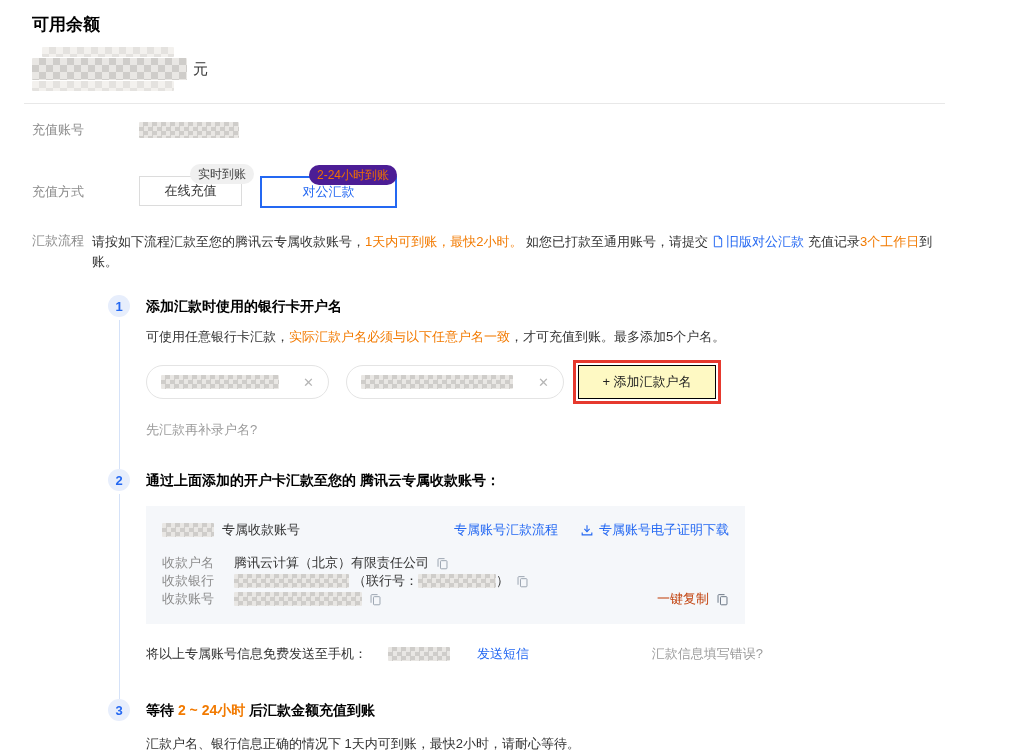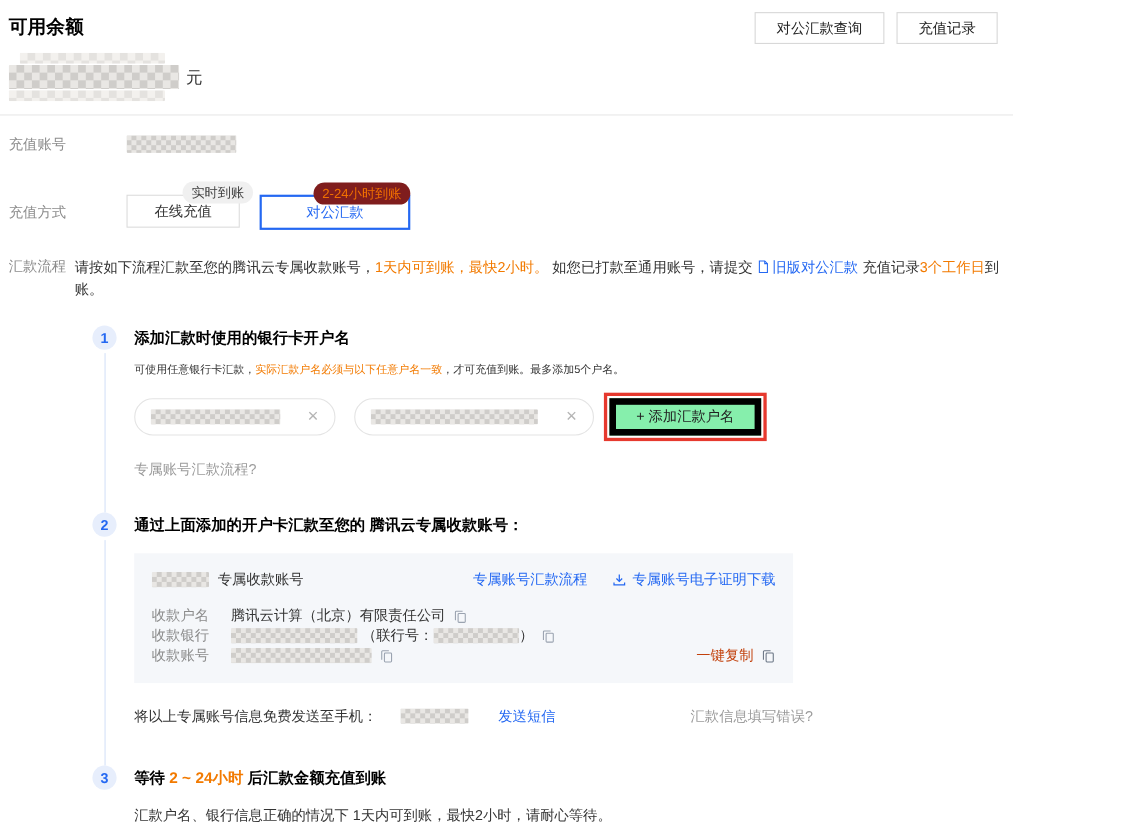--- a/index.html
+++ b/index.html
@@ -1,18 +1,18 @@
 <!DOCTYPE html>
 <html><head>
 <meta charset="utf-8">
 <style>
   * { box-sizing: border-box; }
   html,body { margin:0; padding:0; background:#fff; }
   body { font-family:"Liberation Sans","DejaVu Sans",sans-serif; color:#333; }
-  .page { position:relative; width:921px; height:754px; background:#fff; overflow:hidden; }
+  .page { position:relative; width:921px; height:754px; background:#fff; overflow:hidden;margin-left:24px; }
 
   
   .top { display:flex; justify-content:space-between; align-items:flex-start; padding:11px 14px 0 8px; }
   .page-title { font-size:17px; font-weight:bold; color:#000; margin:0; line-height:28px; }
   .top-actions { display:flex; gap:11px; }
   .btn { height:29px; padding:0 19px; background:#fff; border:1px solid #d8d8d8; font-size:13px;
          color:#222; display:flex; align-items:center; justify-content:center; cursor:pointer; }
 
   
   .mosaic { display:inline-block; border-radius:1px; vertical-align:middle;
@@ -33,47 +33,47 @@
   .row-account { margin-top:17px; }
   .row-method { margin-top:37px; }
   .tabs { display:flex; gap:18px; }
   .tab { position:relative; height:30px; display:flex; align-items:center; justify-content:center;
          font-size:13px; background:#fff; cursor:pointer; }
   .tab-online { width:103px; border:1px solid #dcdcdc; color:#333; }
   .tab-transfer { width:137px; height:32px; border:2px solid #2468f2; color:#2468f2; }
   .badge { position:absolute; top:-13px; font-size:12px; line-height:20px; padding:0 8px;
            border-radius:10px; white-space:nowrap; }
   .badge-gray { right:-13px; background:#f0f0f0; color:#404040; }
-  .badge-orange { right:-2px; background:#7f1d1d; color:#f07000; }
+  .badge-orange { right:-2px; background:#4c1d95; color:#f07000; }
   .row-process { margin-top:24px; align-items:flex-start; }
   .row-process .flabel { margin-right:8px; }
   .ptext { font-size:13px; color:#333; line-height:20px; }
   .hl { color:#f27a00; }
   .link { color:#2468f2; cursor:pointer; text-decoration:none; }
   .inline-ico { display:inline-flex; align-items:center; vertical-align:-2px; margin:0 2px 0 4px; }
 
   
   .steps { margin-top:23px; padding-left:84px; }
   .step { display:flex; }
   .rail { width:22px; display:flex; flex-direction:column; align-items:center; margin-right:16px; flex-shrink:0; }
   .step-num { width:22px; height:22px; border-radius:50%; background:#e7eefc; color:#2468f2;
               font-size:13px; font-weight:bold; display:flex; align-items:center; justify-content:center; flex-shrink:0; }
   .rail-line { width:1px; flex:1; background:#d5e2f8; margin-top:3px; }
   .step-body { flex:1; padding-bottom:30px; }
   .step-title { font-size:14px; font-weight:bold; color:#000; line-height:22px; }
-  .desc { margin-top:11px; font-size:10px; color:#333; }
+  .desc { margin-top:11px; font-size:13px; color:#333; }
 
   .chips-row { display:flex; align-items:center; margin-top:14px; }
   .chip { height:34px; border:1px solid #e4e4e4; border-radius:17px; background:#fff;
           display:flex; align-items:center; justify-content:space-between; padding:0 14px; }
   .chip1 { width:183px; margin-right:17px; }
   .chip2 { width:218px; }
   .close-x { color:#b5b5b5; font-size:13px; cursor:pointer; margin-left:10px; }
   .add-annotation { border:3px solid #e6392e; padding:2px; margin-left:9px; }
-  .add-btn { width:138px; height:34px; background:#86efac; border:6px solid #000000; font-size:13px;
+  .add-btn { width:138px; height:34px; background:#fef9c3; border:1px solid #000000; font-size:13px;
              color:#222; display:flex; align-items:center; justify-content:center; cursor:pointer; }
   .hint { margin-top:17px; font-size:13px; color:#9b9b9b; cursor:pointer; }
 
   
   .panel { margin-top:15px; width:599px; background:#f5f7fa; padding:15px 16px 16px;font-family:Liberation Serif, serif; }
   .panel-head { display:flex; align-items:center; font-size:13px; }
   .panel-head-title { color:#333; margin-left:8px; }
   .panel-head-right { margin-left:auto; display:flex; align-items:center; gap:22px; font-size:13px; }
   .dl-link { display:flex; align-items:center; gap:5px; }
   .prows { margin-top:15px; display:flex; flex-direction:column; }
@@ -88,24 +88,20 @@
 
   .p3 { margin-top:13px; font-size:13px; color:#333; line-height:20px; }
 </style>
 </head>
 <body>
 
 <div class="page">
 
   <div class="top">
     <h1 class="page-title">可用余额</h1>
-    <div class="top-actions">
-      <button class="btn">对公汇款查询</button>
-      <button class="btn">充值记录</button>
-    </div>
   </div>
 
   <div class="balance-row">
     <div class="balance-stack">
       <span class="mosaic light" style="width:132px;height:10px;margin-left:10px;"></span>
       <span class="mosaic" style="width:155px;height:22px;margin-top:1px;"></span>
       <span class="mosaic light" style="width:142px;height:10px;margin-top:1px;"></span>
     </div>
     <span style="font-size:15px;color:#333;margin-left:6px;">元</span>
   </div>
@@ -164,21 +160,21 @@
             <span class="close-x">✕</span>
           </div>
           <div class="chip chip2">
             <span class="mosaic sm" style="width:152px;height:14px;"></span>
             <span class="close-x">✕</span>
           </div>
           <div class="add-annotation">
             <button class="add-btn">+ 添加汇款户名</button>
           </div>
         </div>
-        <div class="hint">专属账号汇款流程?</div>
+        <div class="hint">先汇款再补录户名?</div>
       </div>
     </div>
 
     <div class="step">
       <div class="rail">
         <div class="step-num">2</div>
         <div class="rail-line"></div>
       </div>
       <div class="step-body" style="padding-bottom:36px;">
         <div class="step-title">通过上面添加的开户卡汇款至您的 腾讯云专属收款账号：</div>

